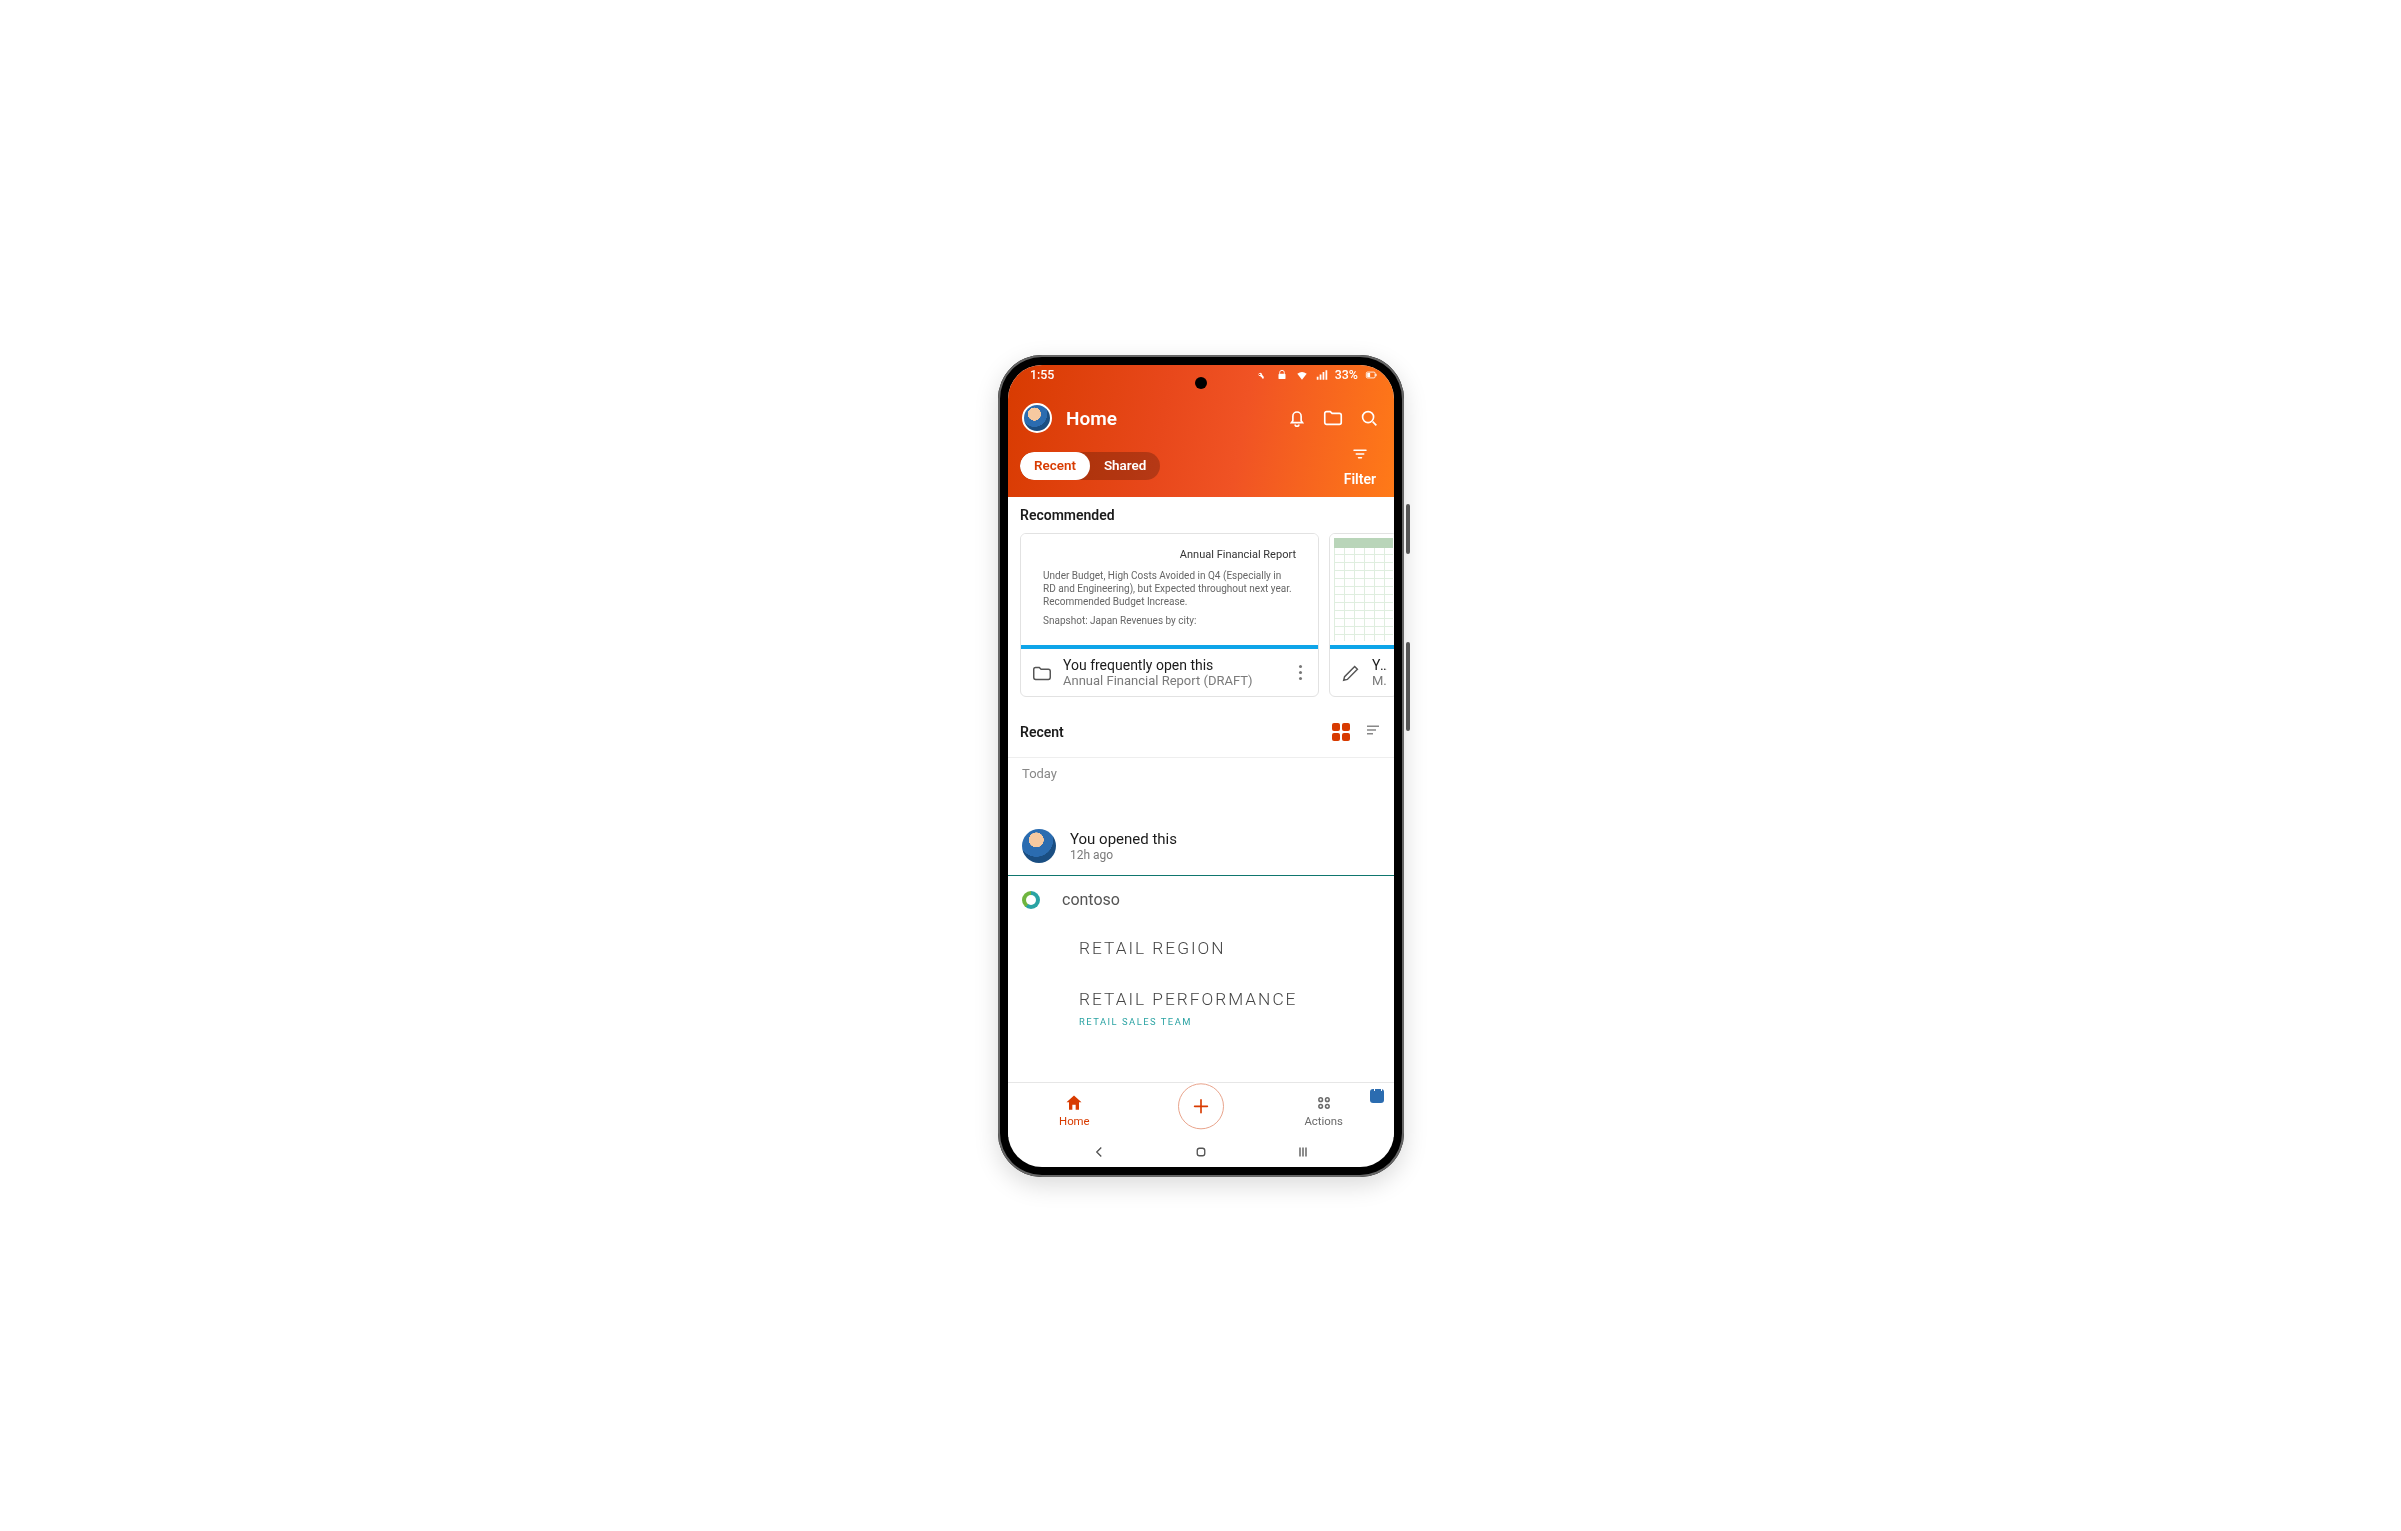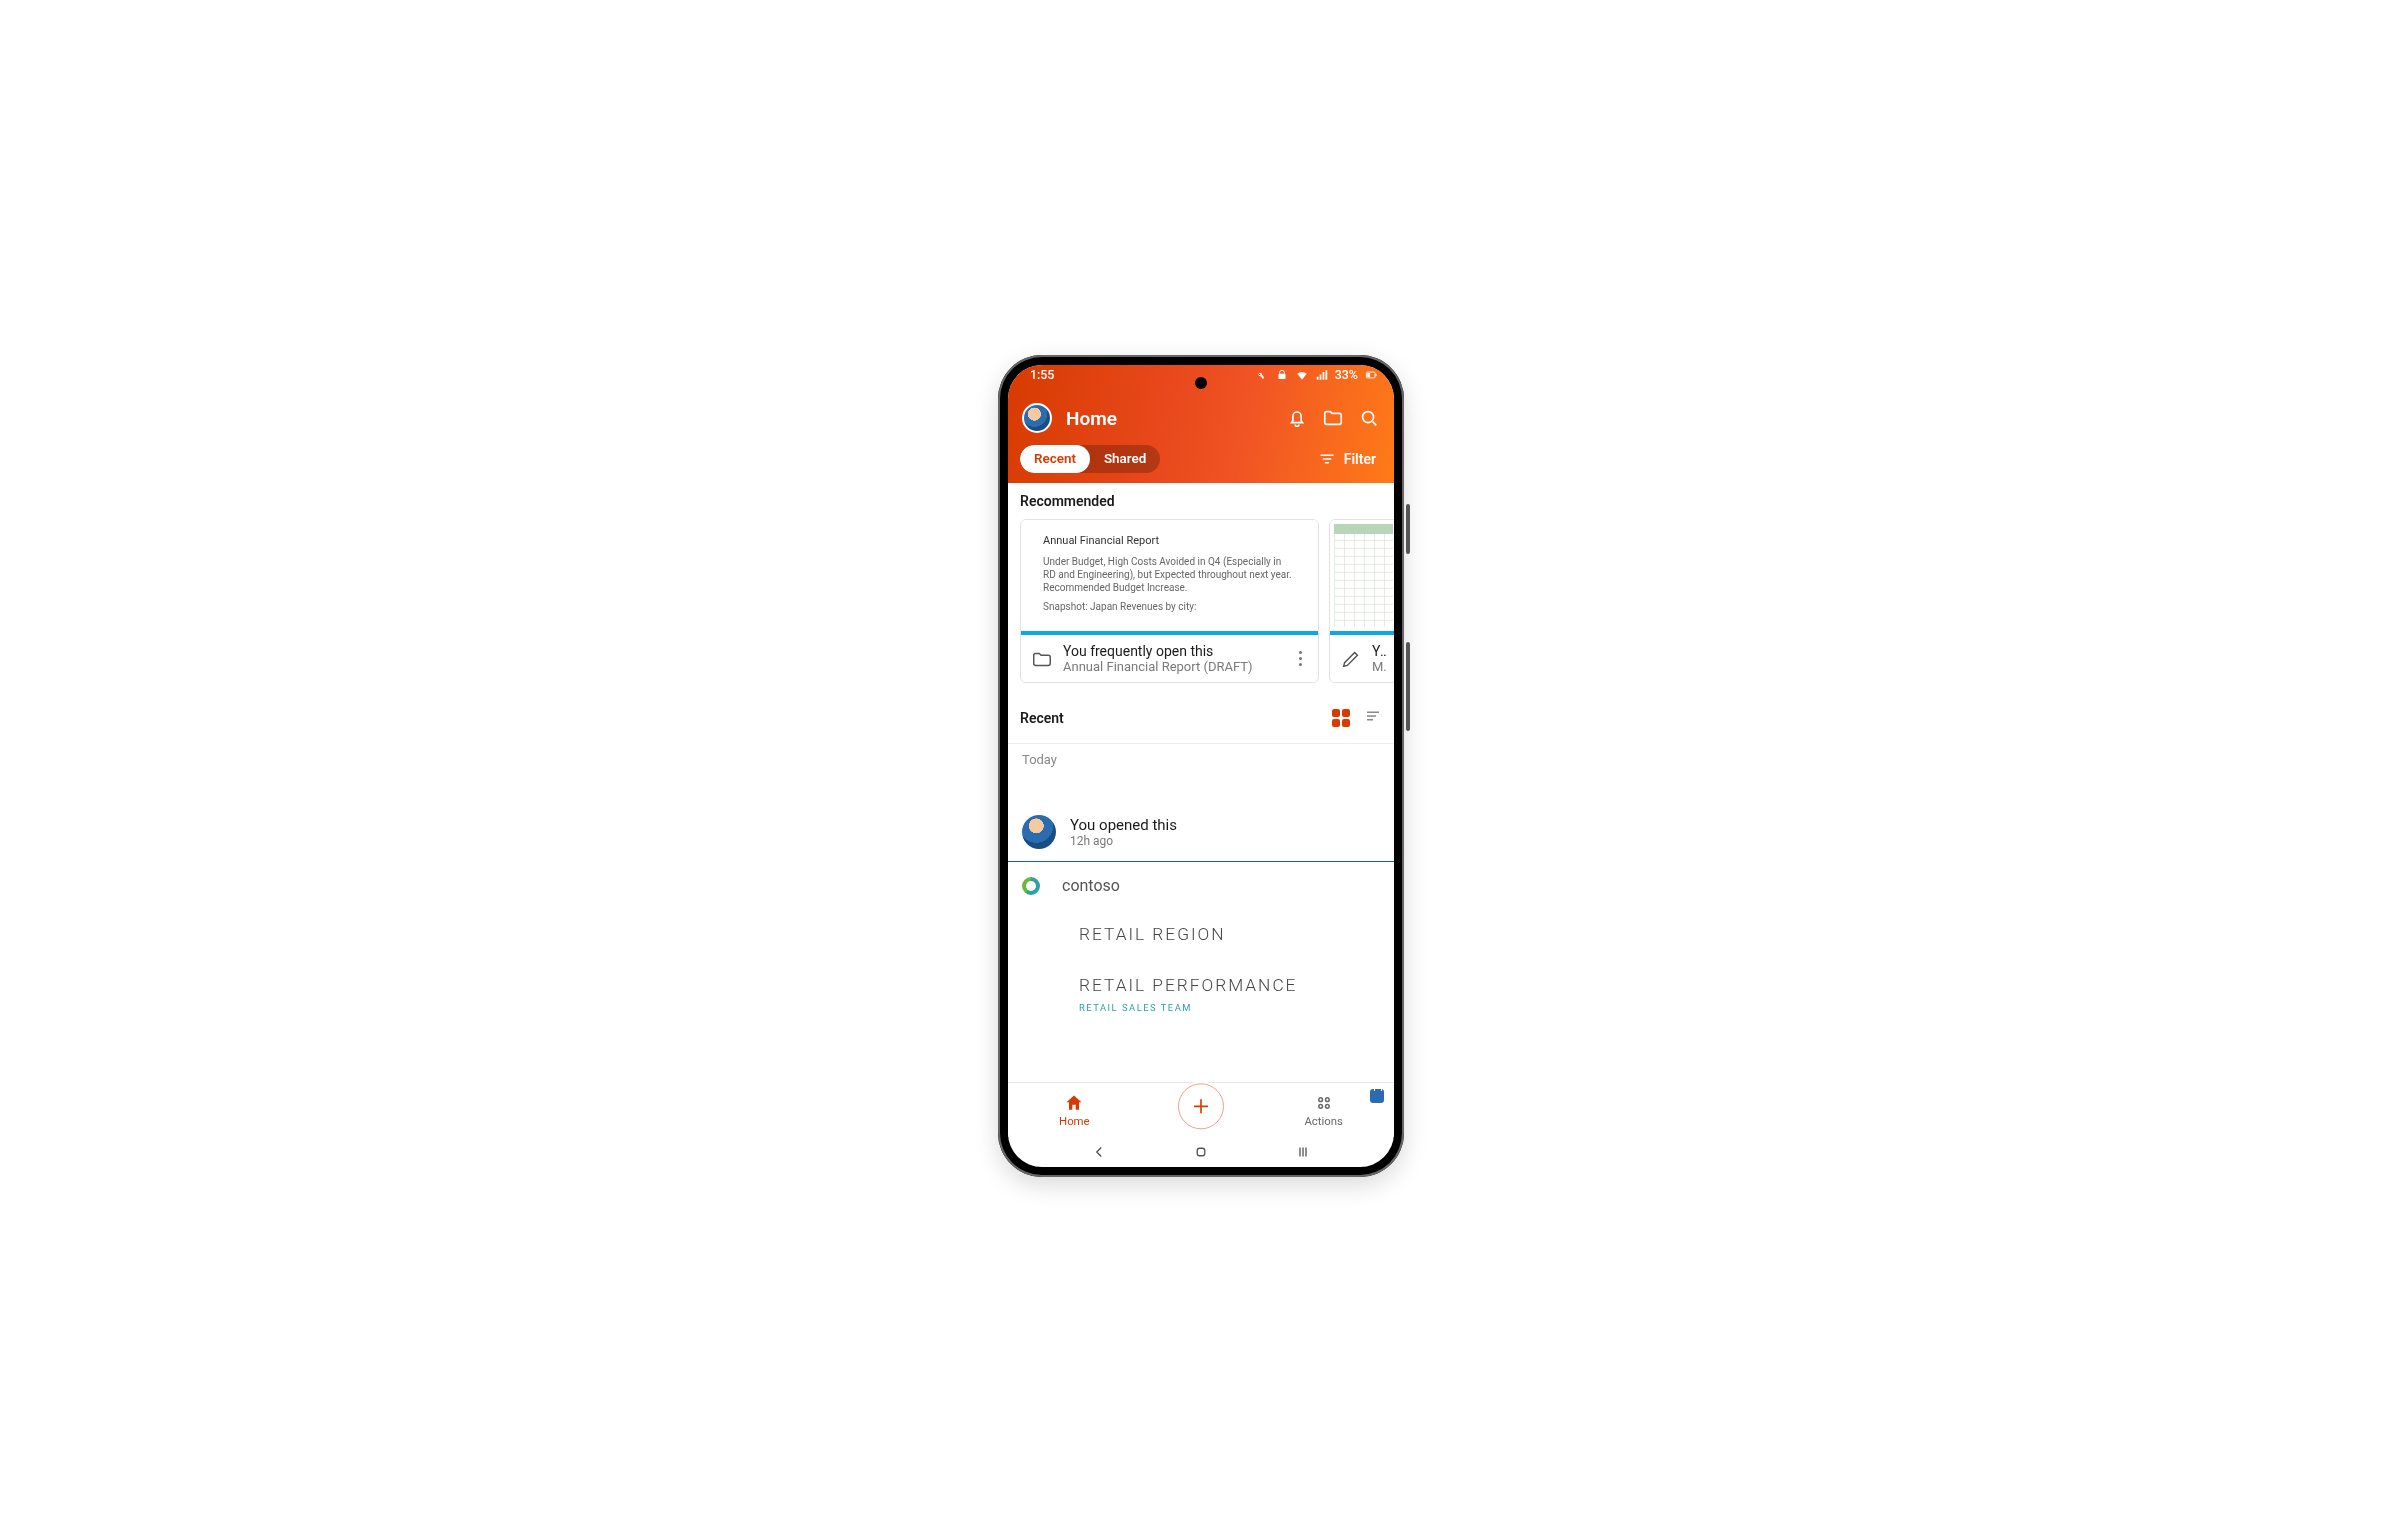--- a/index.html
+++ b/index.html
@@ -104,20 +104,21 @@
     font-size: 13.4px;
     font-weight: 600;
   }
   .seg-item.active { background: #fff; color: #d83b01; border-radius: 18px; }
   .seg-item.inactive { color: #fff; }
   .tabbar-spacer { flex: 1; }
   .filter {
     display: flex; align-items: center; gap: 8px;
     color: #fff; font-size: 14px; font-weight: 600;
     padding-right: 6px;
+    flex-direction: column;
   }
   .filter svg { width: 18px; height: 18px; fill: #fff; }
 
   .content { flex: 1; overflow: hidden; background: #fff; display: flex; flex-direction: column; }
   .section-label { font-size: 14px; font-weight: 600; color: #1b1b1b; padding: 10px 12px 10px 12px; }
   .section-label-row { display: flex; align-items: center; padding: 10px 12px; }
   .section-label-row .section-label { padding: 0; }
   .section-label-row .spacer { flex: 1; }
   .view-toggle { display: flex; gap: 14px; align-items: center; }
   .grid-icon {
@@ -136,21 +137,21 @@
     border-radius: 6px;
     width: 299px; flex: 0 0 299px;
     display: flex; flex-direction: column;
     overflow: hidden;
     background: #fff;
   }
   .rec-card .preview {
     height: 111px; padding: 14px 22px; background: #fff;
     font-size: 7px; color: #555;
   }
-  .rec-card .preview .ptitle { font-size: 11px; color: #333; margin-bottom: 8px; }
+  .rec-card .preview .ptitle { font-size: 11px; color: #333; margin-bottom: 8px; text-align: right; }
   .rec-card .preview .pline { font-size: 10px; color: #666; line-height: 1.3; margin-bottom: 6px; }
   .rec-card .meta {
     border-top: 4px solid #0ea5e9;
     display: flex; align-items: center;
     padding: 8px 10px; gap: 10px;
   }
   .rec-card .meta .ficon { width: 22px; height: 22px; stroke: #555; fill: none; stroke-width: 1.6; }
   .rec-card .meta .tcol { flex: 1; overflow: hidden; }
   .rec-card .meta .t1 { font-size: 14px; color: #1b1b1b; white-space: nowrap; overflow: hidden; text-overflow: ellipsis;}
   .rec-card .meta .t2 { font-size: 13px; color: #7a7a7a; white-space: nowrap; overflow: hidden; text-overflow: ellipsis;}

